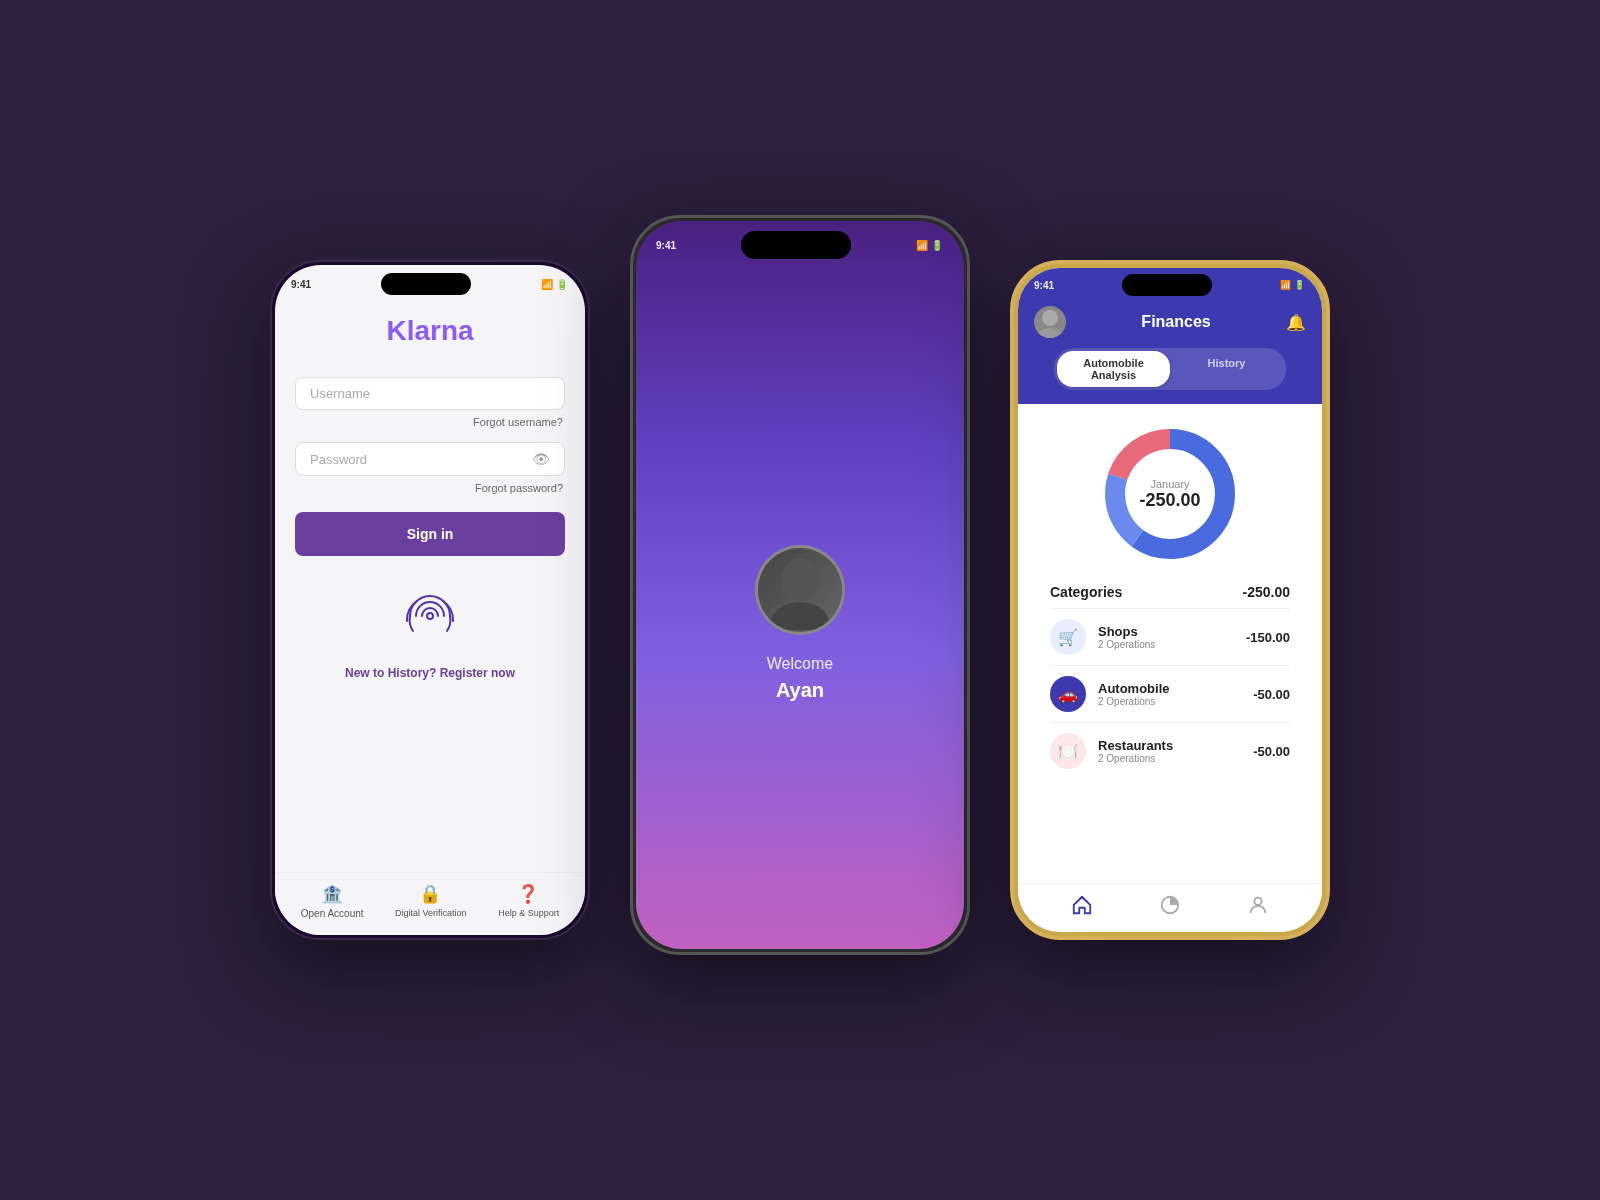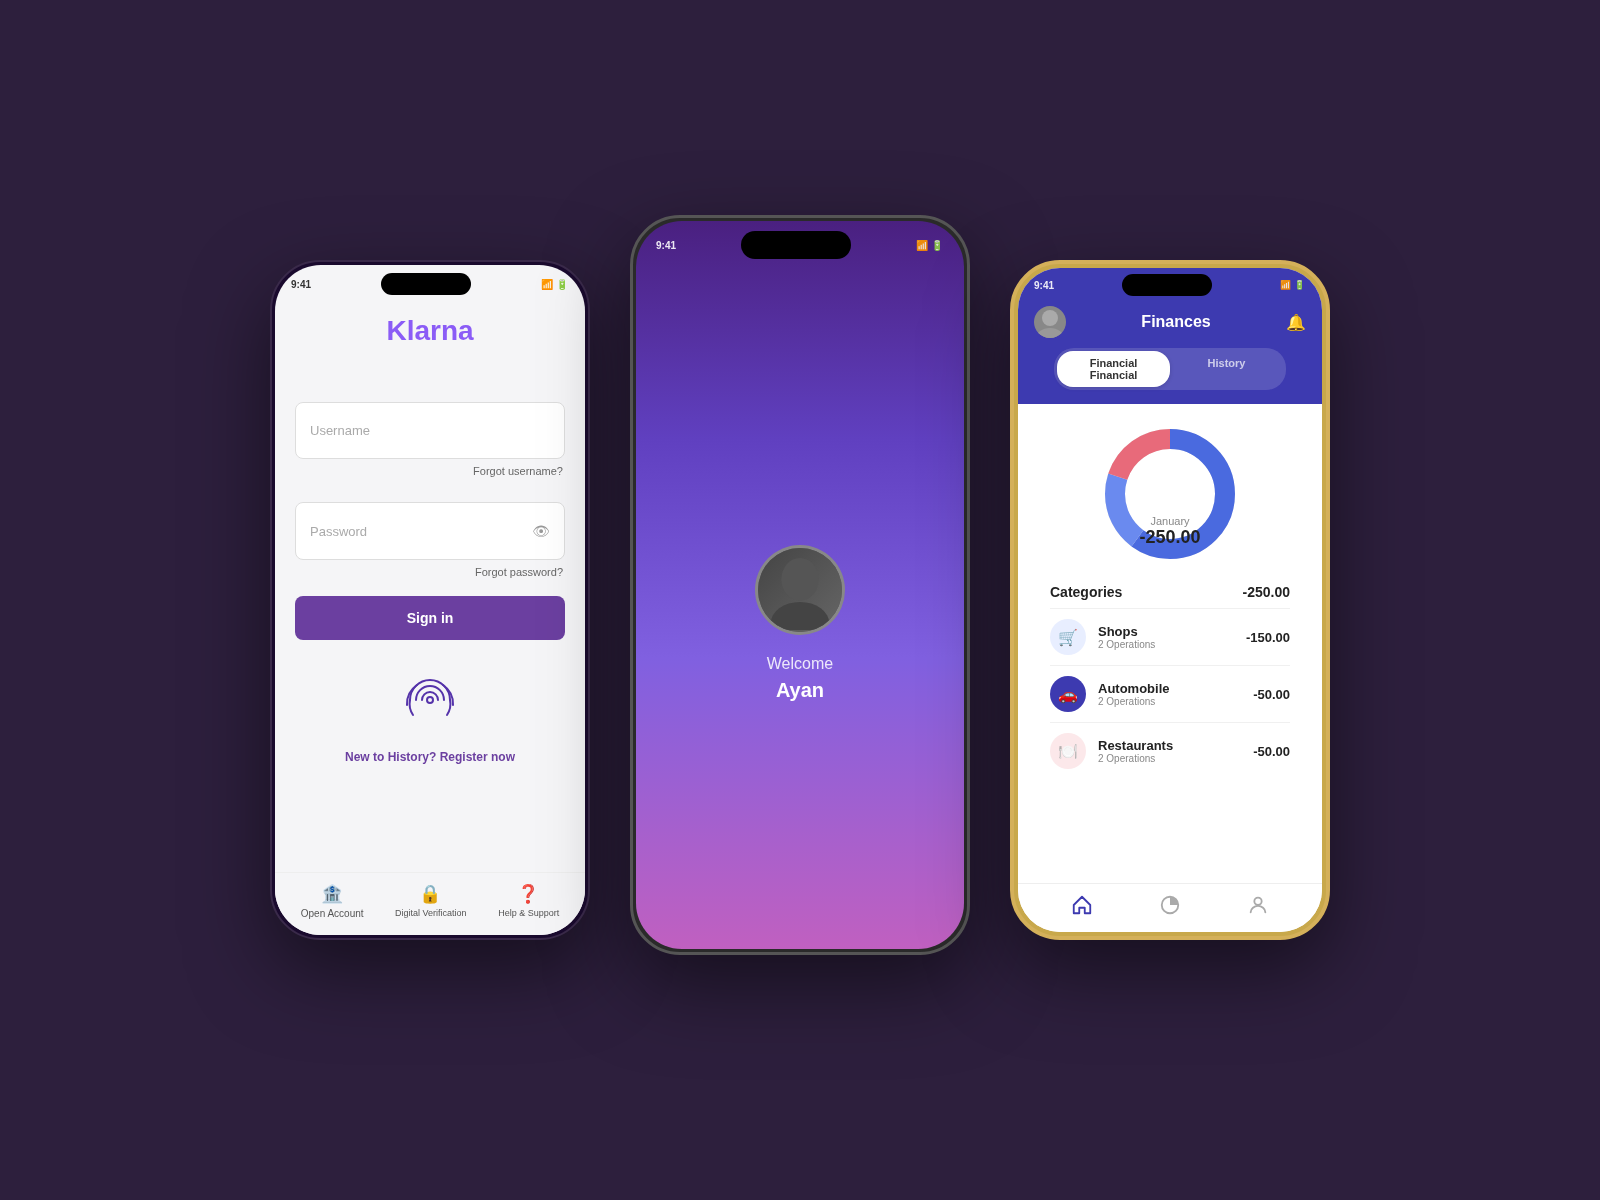--- a/index.html
+++ b/index.html
@@ -112,30 +112,29 @@
       padding: 0 20px;
       flex: 1;
     }
 
     .klarna-input-group {
       margin-bottom: 6px;
     }
 
     .klarna-input {
       width: 100%;
-      padding: 20px 14px;
+      padding: 8px 14px;
       border: 1px solid #ddd;
       border-radius: 8px;
       font-size: 13px;
       background: #fff;
       color: #333;
       display: flex;
       align-items: center;
       justify-content: space-between;
-      margin-top: 25px;
     }
 
     .klarna-forgot {
       text-align: right;
       font-size: 11px;
       color: #666;
       margin-bottom: 14px;
       padding-right: 2px;
     }
 
@@ -326,21 +325,20 @@
       width: 140px;
       height: 140px;
     }
 
     .donut-center-text {
       position: absolute;
       top: 50%;
       left: 50%;
       transform: translate(-50%, -50%);
       text-align: center;
-      margin-top: 37px;
     }
 
     .donut-month {
       font-size: 11px;
       color: #888;
       display: block;
     }
 
     .donut-amount {
       font-size: 18px;
@@ -564,21 +562,21 @@
               <svg viewBox="0 0 32 32" width="32" height="32">
                 <circle cx="16" cy="12" r="8" fill="#aaa"></circle>
                 <ellipse cx="16" cy="32" rx="14" ry="10" fill="#999"></ellipse>
               </svg>
             </div>
             <span class="finances-title">Finances</span>
             <span class="bell-icon">🔔</span>
           </div>
 
           <div class="tab-bar" style="background: rgba(255,255,255,0.15);">
-            <div class="tab-item active" style="background:#fff; color:#333;">Financial Financial</div>
+            <div class="tab-item active" style="background:#fff; color:#333;">Automobile Analysis</div>
             <div class="tab-item inactive" style="color:rgba(255,255,255,0.7);">History</div>
           </div>
         </div>
 
         <div class="finances-body">
 
           <div class="donut-container">
             <div class="donut-wrapper">
               <svg class="donut-svg" width="140" height="140" viewBox="0 0 140 140">
 

